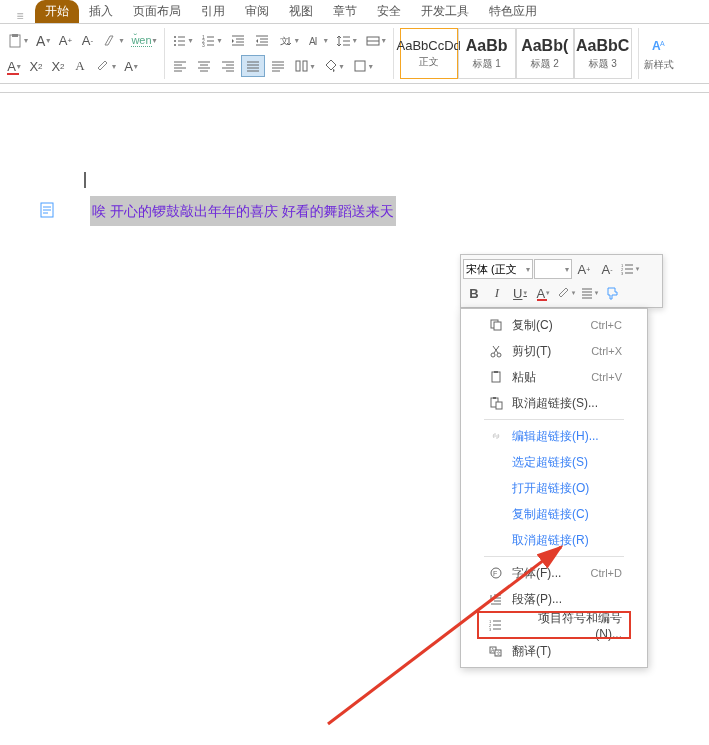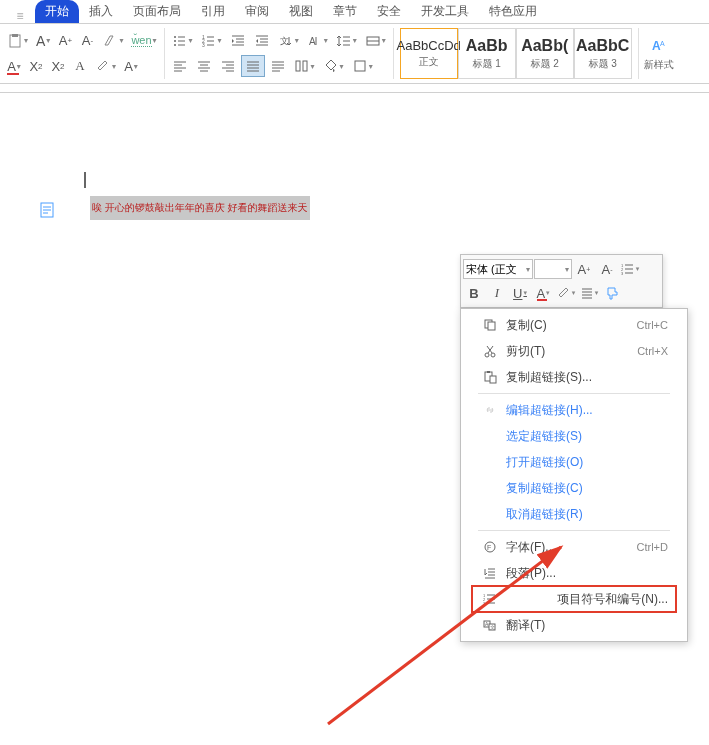--- a/index.html
+++ b/index.html
@@ -2,21 +2,21 @@
 <html><head>
 <meta charset="utf-8">
 <style>
 * { margin: 0; padding: 0; box-sizing: border-box; font-family: "Microsoft YaHei", sans-serif; }
 body { width: 709px; height: 745px; background: #fff; overflow: hidden; position: relative; }
 
 
 .tab-bar { height: 24px; background: #fff; display: flex; align-items: flex-end; border-bottom: 1px solid #d0d0d0; padding-left: 5px; font-size: 12px; }
 .tab-left { width: 30px; display: flex; align-items: center; justify-content: center; color: #aaa; }
 .tab { padding: 3px 10px; color: #555; cursor: pointer; }
-.tab.active { background: #1d4ed8; color: #fff; border-radius: 10px 10px 0 0; }
+.tab.active { background: #a16207; color: #fff; border-radius: 10px 10px 0 0; }
 
 
 .ribbon { height: 60px; background: #fff; border-bottom: 1px solid #d0d0d0; display: flex; padding: 4px 0; }
 .ribbon-group { display: flex; flex-direction: column; justify-content: space-around; padding: 0 4px; border-right: 1px solid #e0e0e0; }
 .ribbon-row { display: flex; align-items: center; gap: 2px; }
 .rbtn { min-width: 20px; height: 22px; display: inline-flex; align-items: center; justify-content: center; color: #555; font-size: 13px; cursor: pointer; padding: 0 3px; }
 .rbtn.dd::after { content: "▾"; font-size: 8px; margin-left: 1px; color: #888; }
 .rbtn svg { width: 16px; height: 16px; }
 .rbtn.active { background: #d0e4f5; border: 1px solid #7aa8cc; }
 
@@ -29,36 +29,36 @@
 .new-style { width: 40px; display: flex; flex-direction: column; align-items: center; justify-content: center; font-size: 10px; color: #666; cursor: pointer; }
 .new-style svg { width: 20px; height: 20px; margin-bottom: 2px; }
 
 
 .workspace { position: absolute; top: 84px; left: 0; right: 0; bottom: 0; background: #fff; }
 .line-sep { position:absolute; top:8px; left:0; right:0; height:1px; background:#d0d0d0; }
 .doc-icon { position: absolute; left: 40px; top: 118px; width: 14px; height: 16px; }
 .doc-icon svg { width: 14px; height: 16px; }
 .cursor-mark { position: absolute; left: 84px; top: 88px; width: 2px; height: 16px; border-left: 2px solid #666; border-top: 2px solid #666; border-bottom:2px solid #666;}
 
-.text-sel { position: absolute; left: 90px; top: 112px; font-size: 10px; color: #b91c1c; background: #c8c8c8; padding: 4px 2px; line-height: 1.6; white-space: nowrap; }
+.text-sel { position: absolute; left: 90px; top: 112px; font-size: 14px; color: #6d28d9; background: #c8c8c8; padding: 4px 2px; line-height: 1.6; white-space: nowrap; }
 .text-sel.line2 { top: 146px; }
 
 
 .mini-toolbar { position: absolute; left: 460px; top: 170px; width: 203px; background: #f8f8f8; border: 1px solid #c0c0c0; box-shadow: 1px 2px 6px rgba(0,0,0,0.15); padding: 2px; font-size: 12px; }
 .mini-row { display: flex; align-items: center; gap: 1px; height: 24px; }
 .mini-select { border: 1px solid #c0c0c0; height: 20px; font-size: 11px; padding: 0 2px; background: #fff; display:flex; align-items:center; }
 .mini-select.font { width: 70px; }
 .mini-select.size { width: 38px; }
 .mini-select::after { content: "▾"; font-size: 8px; margin-left: auto; color: #888; }
 .mbtn { width: 22px; height: 22px; display: inline-flex; align-items: center; justify-content: center; color: #555; cursor: pointer; font-size: 13px; }
 .mbtn.dd::after { content: "▾"; font-size: 7px; margin-left: 1px; color: #888; }
 .mbtn svg { width: 14px; height: 14px; }
 
 
-.context-menu { position: absolute; left: 460px; top: 224px; width: 228px; background: #fff; border: 1px solid #c0c0c0; box-shadow: 1px 2px 8px rgba(0,0,0,0.2); padding: 3px 11px; font-size: 12px; }
+.context-menu { position: absolute; left: 460px; top: 224px; width: 188px; background: #fff; border: 1px solid #c0c0c0; box-shadow: 1px 2px 8px rgba(0,0,0,0.2); padding: 3px 17px; font-size: 12px; }
 .menu-item { height: 26px; display: flex; align-items: center; padding: 0 8px; color: #444; cursor: pointer; }
 .menu-item.disabled { color: #3b82f6; cursor: default; }
 .menu-icon { width: 20px; display: inline-flex; align-items: center; justify-content: center; margin-right: 6px; }
 .menu-icon svg { width: 14px; height: 14px; }
 .menu-label { flex: 1; }
 .menu-shortcut { color: #888; font-size: 11px; }
 .menu-sep { height: 1px; background: #e0e0e0; margin: 3px 6px; }
 .menu-item.highlighted { outline: 2px solid #e23c2a; outline-offset: -1px; text-align: right; }
 
 
@@ -346,26 +346,36 @@
             <line x1="5" y1="9" x2="10" y2="2" stroke="#666"></line>
             <line x1="9" y1="9" x2="4" y2="2" stroke="#666"></line>
           </svg>
         </span>
       <span class="menu-label">剪切(T)</span>
       <span class="menu-shortcut">Ctrl+X</span>
     </div>
     <div class="menu-item">
       <span class="menu-icon">
           <svg viewBox="0 0 14 14">
+            <rect x="3" y="2" width="8" height="10" fill="none" stroke="#666"></rect>
+            <rect x="5" y="1" width="4" height="2" fill="#666"></rect>
+          </svg>
+        </span>
+      <span class="menu-label">粘贴</span>
+      <span class="menu-shortcut">Ctrl+V</span>
+    </div>
+    <div class="menu-item">
+      <span class="menu-icon">
+          <svg viewBox="0 0 14 14">
             <rect x="2" y="2" width="7" height="9" fill="none" stroke="#666"></rect>
             <rect x="4" y="1" width="3" height="2" fill="#666"></rect>
             <rect x="7" y="6" width="6" height="7" fill="#fff" stroke="#666"></rect>
           </svg>
         </span>
-      <span class="menu-label">复制超链接(S)...</span>
+      <span class="menu-label">取消超链接(S)...</span>
     </div>
     <div class="menu-sep"></div>
     <div class="menu-item disabled">
       <span class="menu-icon">
           <svg viewBox="0 0 14 14">
             <path d="M5 9 A3 3 0 0 1 5 5 L7 5 M9 5 A3 3 0 0 1 9 9 L7 9 M5 7 L9 7" fill="none" stroke="#ccc"></path>
           </svg>
         </span>
       <span class="menu-label">编辑超链接(H)...</span>
     </div>

